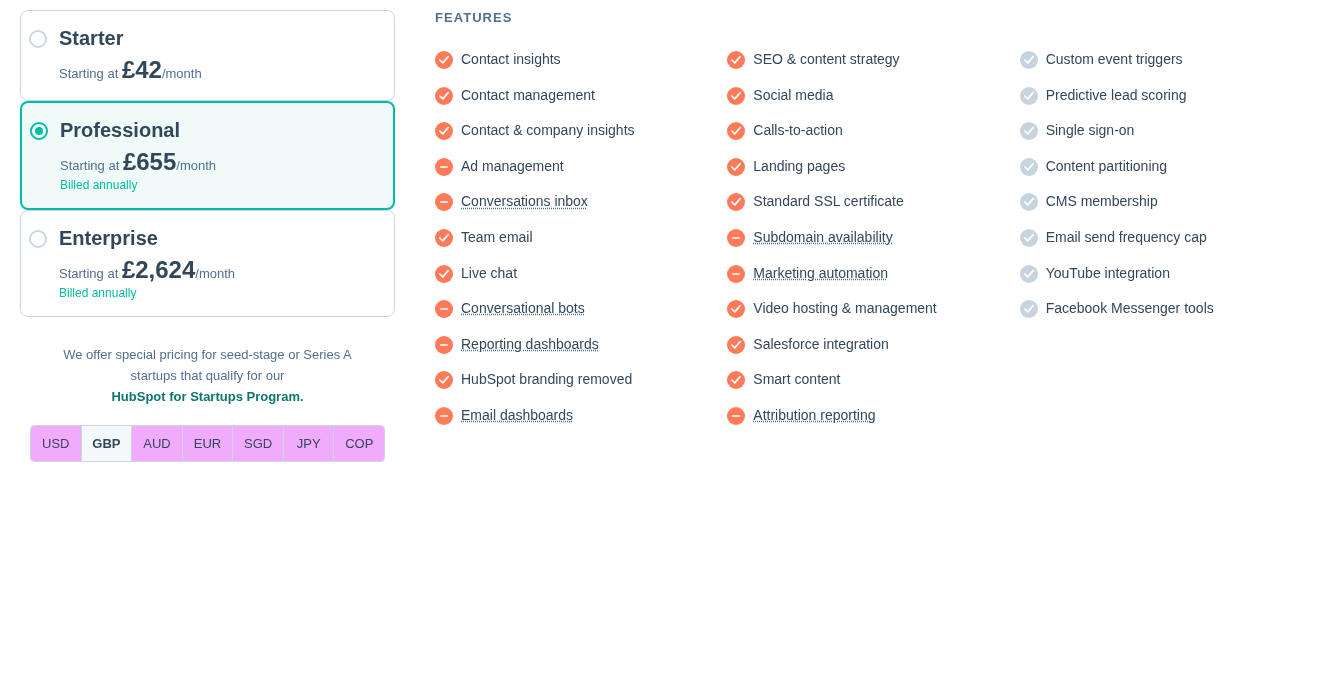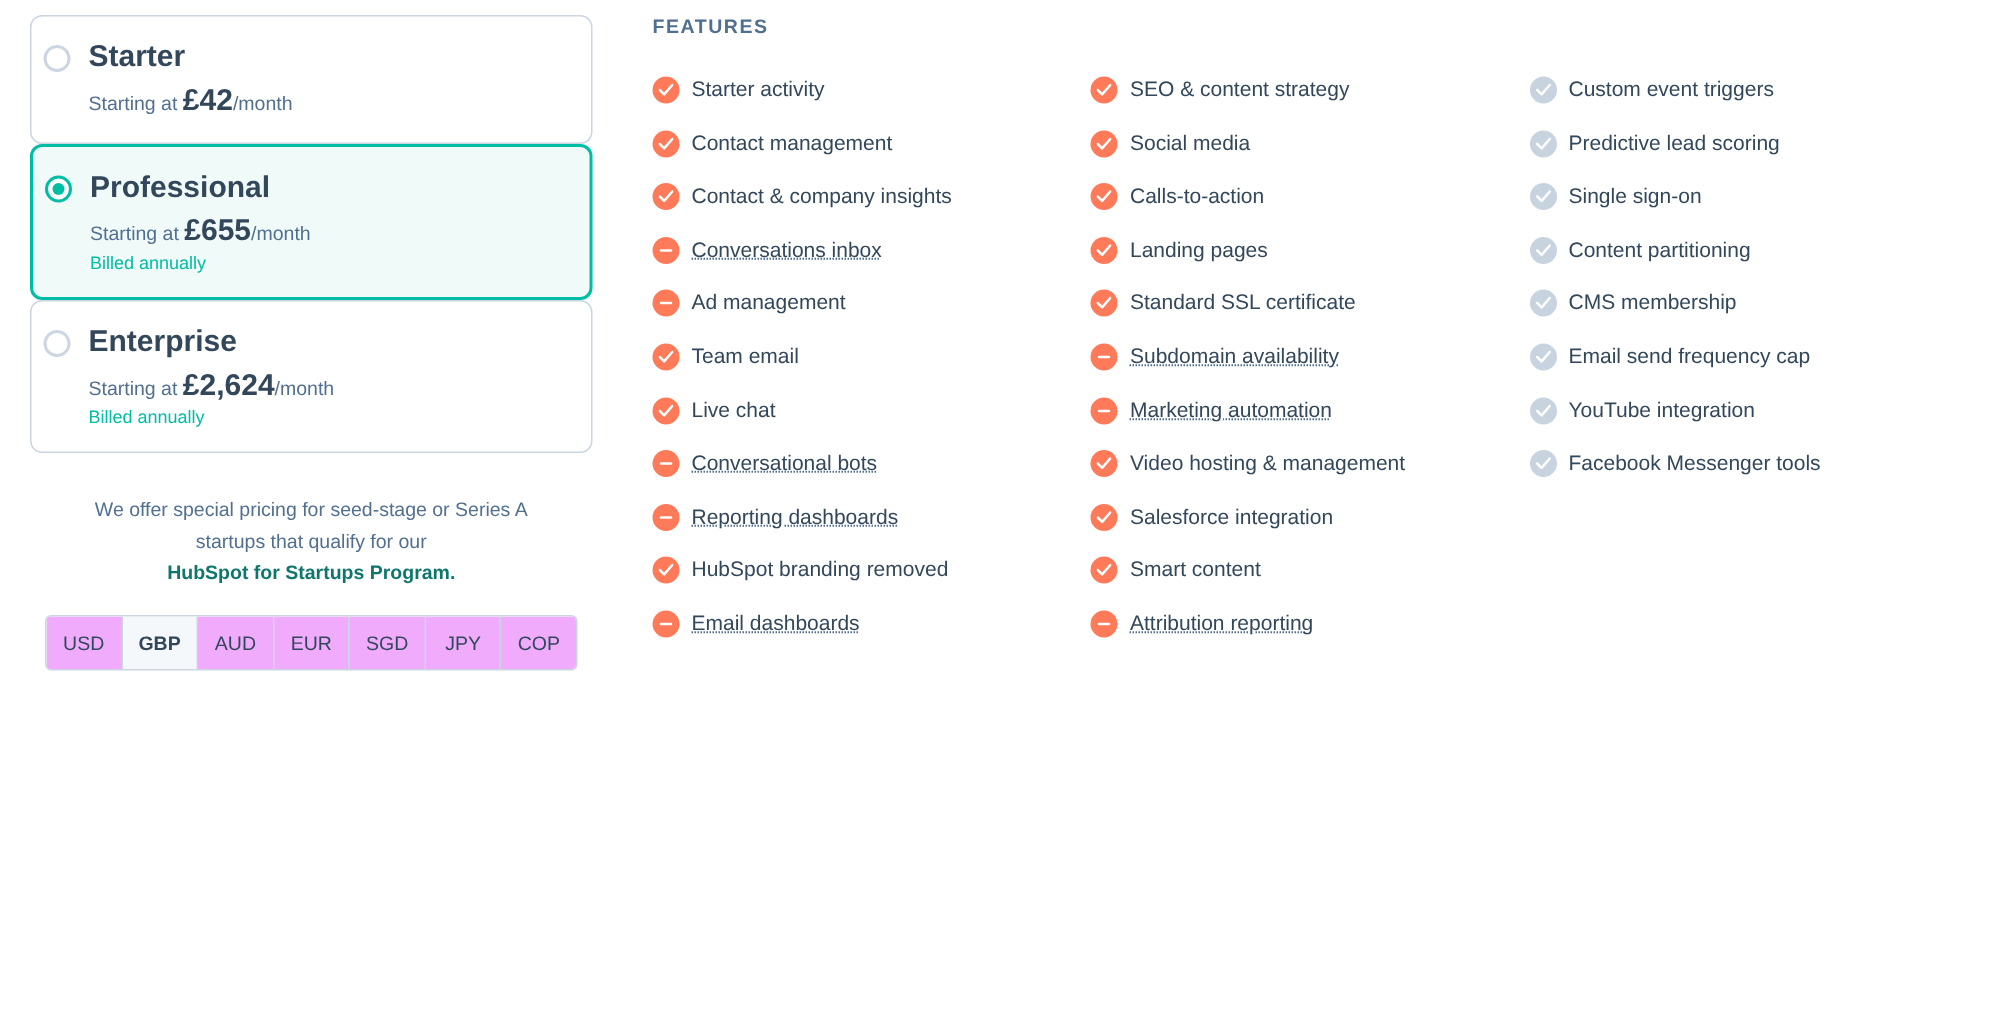--- a/index.html
+++ b/index.html
@@ -68,21 +68,21 @@
       font-size: 20px;
       font-weight: 700;
       color: #33475b;
     }
     .plan-price-line {
       font-size: 13px;
       color: #516f90;
       margin-left: 30px;
     }
     .plan-price-line strong {
-      font-size: 20px;
+      font-size: 24px;
       font-weight: 800;
       color: #33475b;
     }
     .plan-billed {
       font-size: 12px;
       color: #00bda5;
       margin-left: 30px;
       margin-top: 2px;
     }
     .startup-note {
@@ -232,21 +232,21 @@
   <div class="right-panel">
     <div class="features-title">FEATURES</div>
     <div class="features-grid" id="features-grid">
         <div class="feature-col">
           <div class="feature-item">
             <div class="feature-icon orange">
               <svg viewBox="0 0 12 10" xmlns="http://www.w3.org/2000/svg">
                 <path d="M1 5l3.5 3.5L11 1" stroke="white" stroke-width="2" fill="none" stroke-linecap="round" stroke-linejoin="round"></path>
               </svg>
             </div>
-            <span class="feature-text">Starter activity</span>
+            <span class="feature-text">Contact insights</span>
           </div>
           <div class="feature-item">
             <div class="feature-icon orange">
               <svg viewBox="0 0 12 10" xmlns="http://www.w3.org/2000/svg">
                 <path d="M1 5l3.5 3.5L11 1" stroke="white" stroke-width="2" fill="none" stroke-linecap="round" stroke-linejoin="round"></path>
               </svg>
             </div>
             <span class="feature-text">Contact management</span>
           </div>
           <div class="feature-item">
@@ -256,29 +256,29 @@
               </svg>
             </div>
             <span class="feature-text">Contact &amp; company insights</span>
           </div>
           <div class="feature-item">
             <div class="feature-icon orange">
               <svg viewBox="0 0 12 4" xmlns="http://www.w3.org/2000/svg">
                 <rect x="1" y="1" width="10" height="2" rx="1" fill="white"></rect>
               </svg>
             </div>
+            <span class="feature-text">Ad management</span>
+          </div>
+          <div class="feature-item">
+            <div class="feature-icon orange">
+              <svg viewBox="0 0 12 4" xmlns="http://www.w3.org/2000/svg">
+                <rect x="1" y="1" width="10" height="2" rx="1" fill="white"></rect>
+              </svg>
+            </div>
             <span class="feature-text underlined">Conversations inbox</span>
-          </div>
-          <div class="feature-item">
-            <div class="feature-icon orange">
-              <svg viewBox="0 0 12 4" xmlns="http://www.w3.org/2000/svg">
-                <rect x="1" y="1" width="10" height="2" rx="1" fill="white"></rect>
-              </svg>
-            </div>
-            <span class="feature-text">Ad management</span>
           </div>
           <div class="feature-item">
             <div class="feature-icon orange">
               <svg viewBox="0 0 12 10" xmlns="http://www.w3.org/2000/svg">
                 <path d="M1 5l3.5 3.5L11 1" stroke="white" stroke-width="2" fill="none" stroke-linecap="round" stroke-linejoin="round"></path>
               </svg>
             </div>
             <span class="feature-text">Team email</span>
           </div>
           <div class="feature-item">

